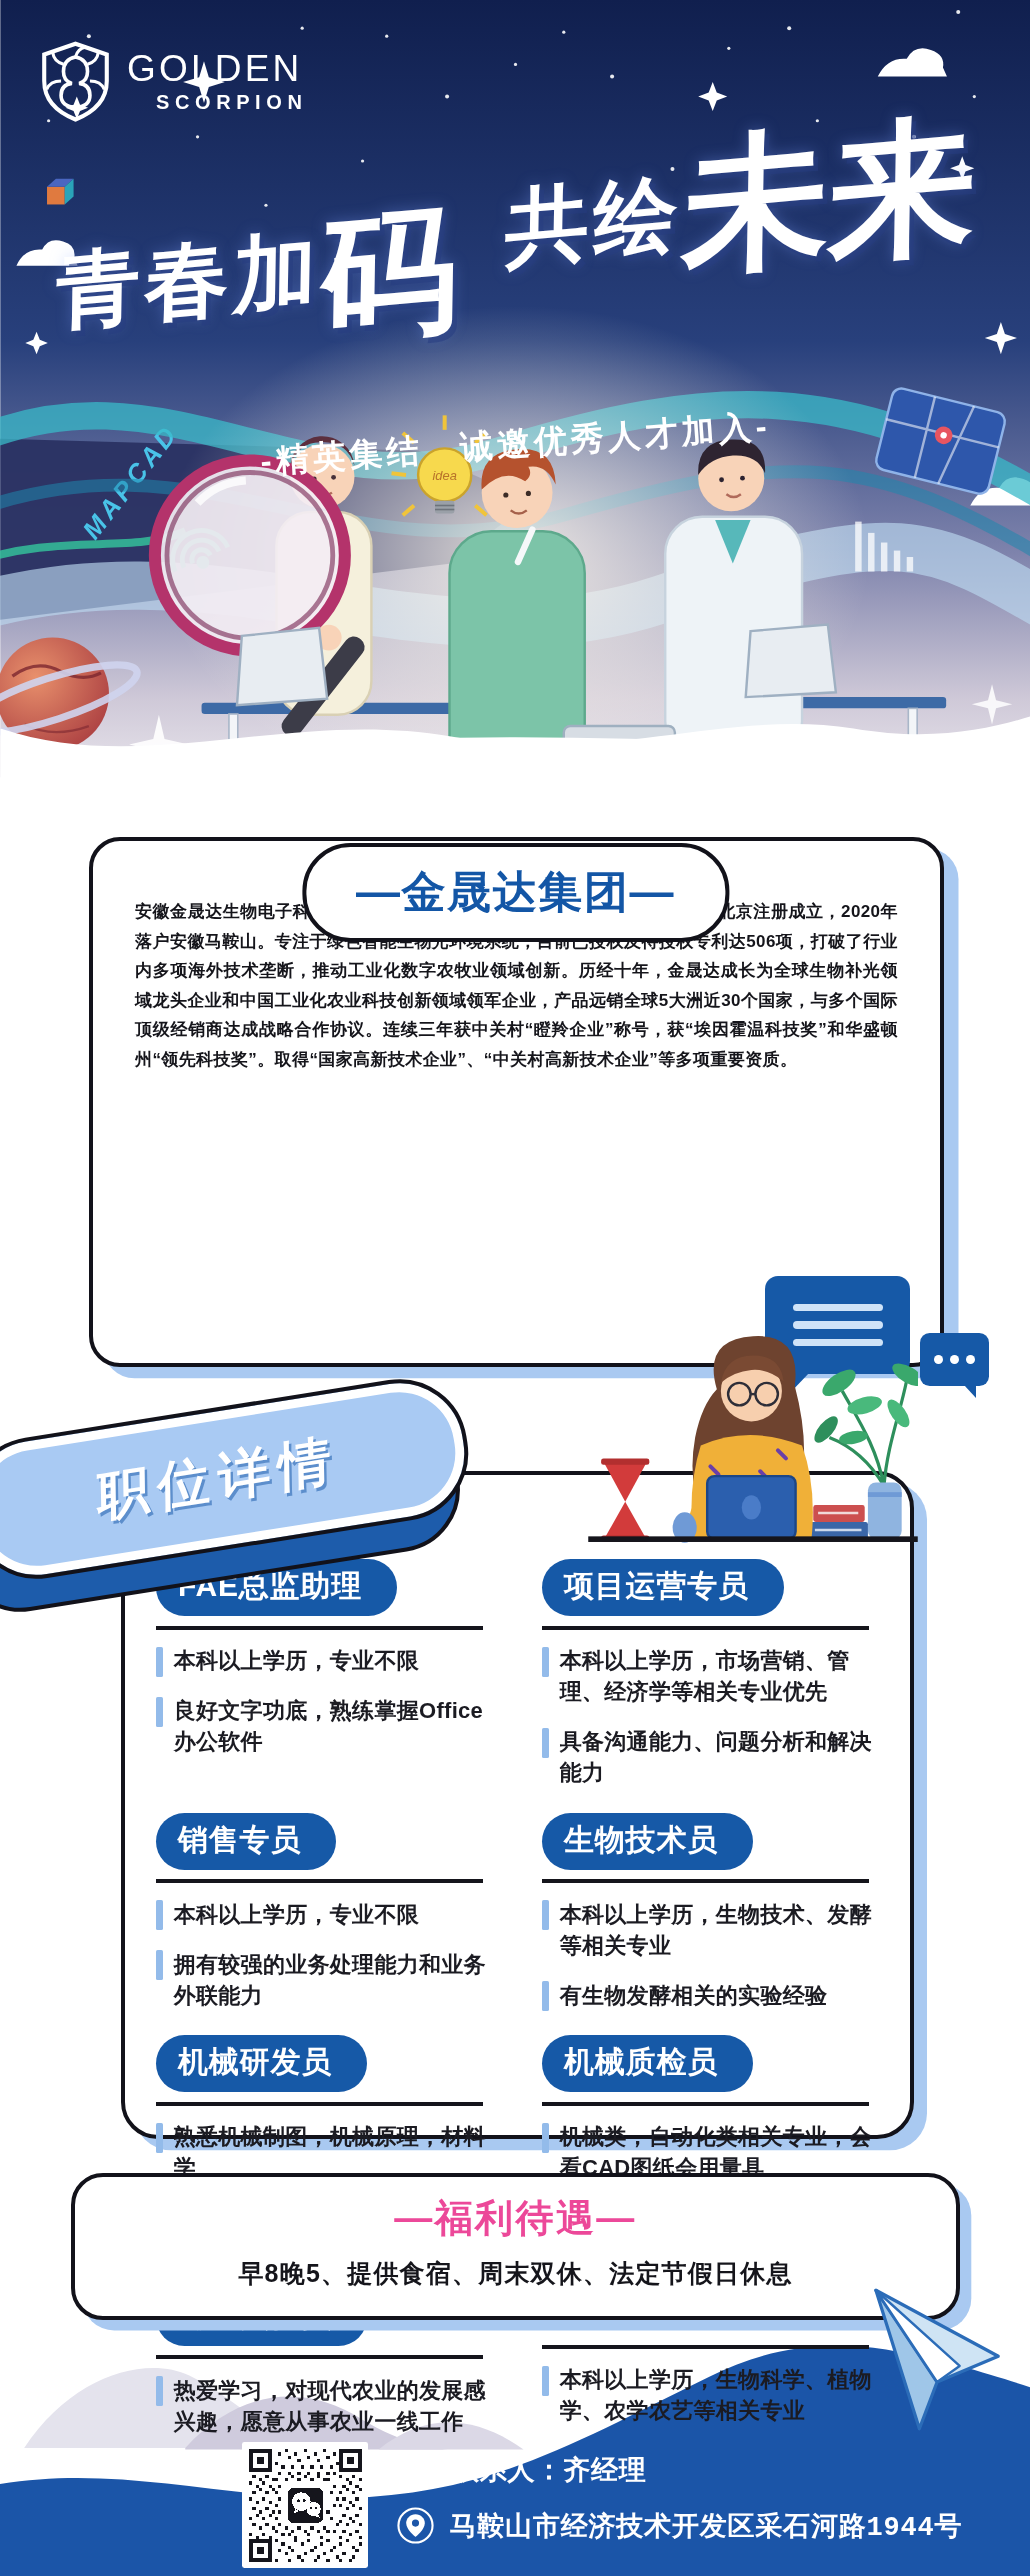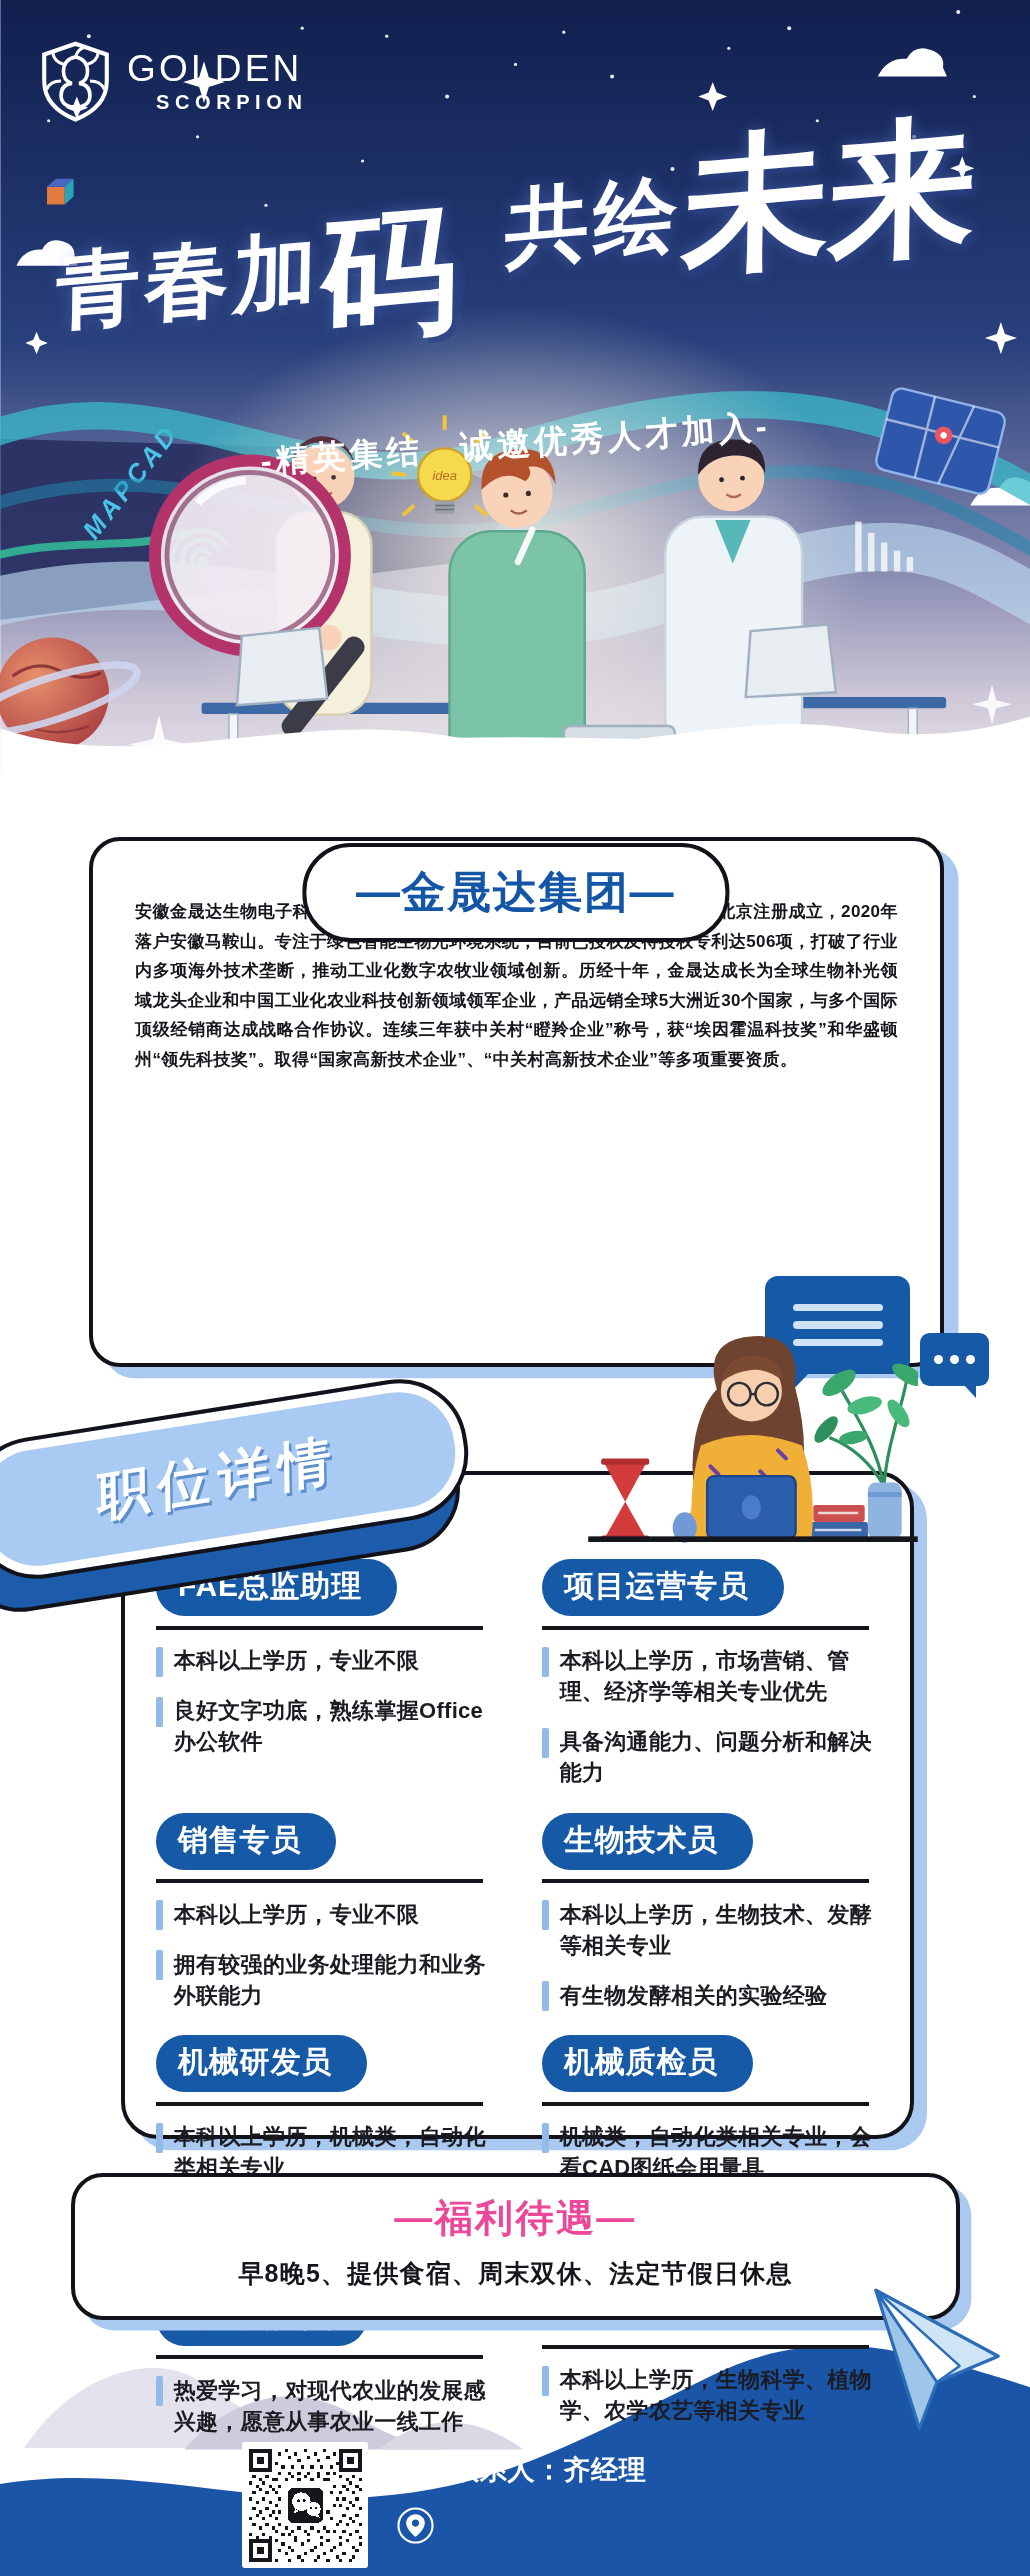--- a/index.html
+++ b/index.html
@@ -427,24 +427,20 @@
           <div class="bullet-bar"></div>
           <div class="bullet-text">有生物发酵相关的实验经验</div>
         </div>
       </div>
 
       <div class="job-cell">
         <div class="job-pill">机械研发员</div>
         <div class="job-rule"></div>
         <div class="job-bullet">
           <div class="bullet-bar"></div>
-          <div class="bullet-text">本科以上学历，机械类，自动化类相关专业</div>
-        </div>
-        <div class="job-bullet">
-          <div class="bullet-bar"></div>
           <div class="bullet-text">熟悉机械制图，机械原理，材料学</div>
         </div>
       </div>
 
       <div class="job-cell">
         <div class="job-pill">机械质检员</div>
         <div class="job-rule"></div>
         <div class="job-bullet">
           <div class="bullet-bar"></div>
           <div class="bullet-text">机械类，自动化类相关专业，会看CAD图纸会用量具</div>
@@ -533,16 +529,17 @@
     </svg>
     <span class="footer-text">联系人：齐经理</span>
   </div>
 
   <div class="address-row">
     <svg width="39" height="39" viewBox="0 0 48 48">
       <circle cx="24" cy="24" r="21" fill="none" stroke="#ffffff" stroke-width="2.6"></circle>
       <path d="M24 10 C17.5 10 12.5 15 12.5 21 C12.5 29.5 24 38 24 38 C24 38 35.5 29.5 35.5 21 C35.5 15 30.5 10 24 10 Z" fill="#ffffff"></path>
       <circle cx="24" cy="21" r="4.4" fill="#1b55a8"></circle>
     </svg>
+    <span class="footer-text">马鞍山市经济技术开发区采石河路1944号</span>
   </div>
 
 </div>
 
 
 </body></html>

